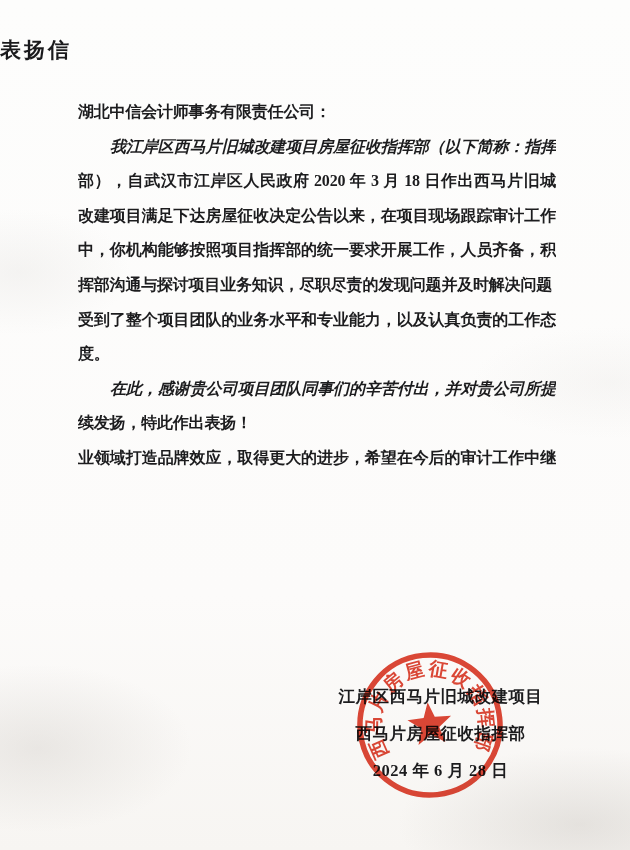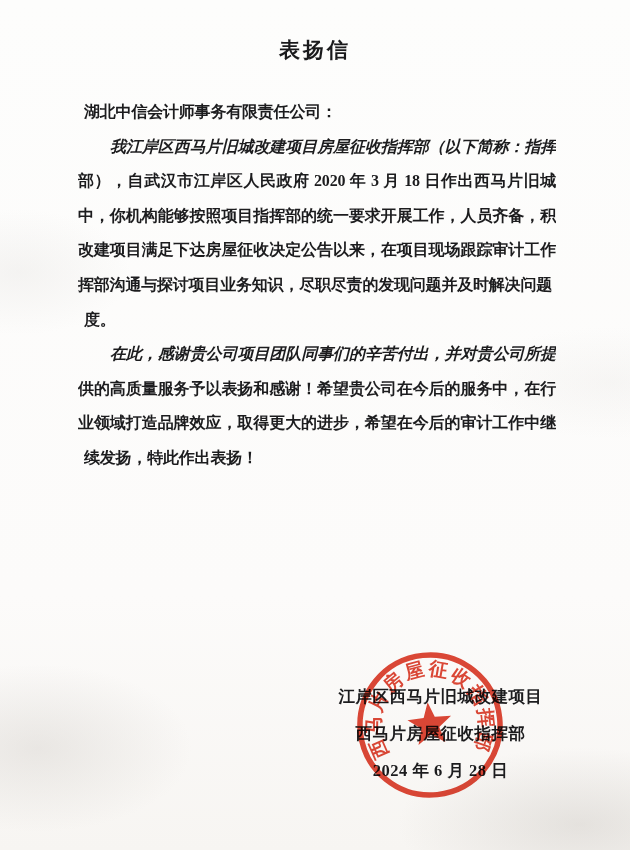--- a/index.html
+++ b/index.html
@@ -15,21 +15,20 @@
       radial-gradient(ellipse 160px 90px at 3% 32%, rgba(210,207,203,.20), transparent 70%),
       radial-gradient(ellipse 200px 80px at 97% 45%, rgba(214,211,207,.16), transparent 70%),
       linear-gradient(#fdfdfc 0%, #fcfbfa 70%, #f7f5f2 100%);
   }
   .page { position: absolute; inset: 0; }
 
   .title {
     position: absolute;
     top: 36px; left: 0; right: 0;
     margin: 0;
-    text-align: center;
     font-size: 21px;
     font-weight: bold;
     letter-spacing: 3px;
     color: #1a1a1c;
   }
 
   .body-block {
     position: absolute;
     left: 78px; right: 74px;
     top: 95px;
@@ -38,21 +37,21 @@
     height: 34.6px;
     line-height: 34.6px;
     font-size: 16px;
     font-weight: bold;
     letter-spacing: -0.2px;
     white-space: nowrap;
     text-align: justify;
     text-align-last: justify;
     overflow: hidden;
   }
-  .bl.noj { text-align: left; text-align-last: left; margin-left: 6px; }
+  .bl.noj { text-align: left; text-align-last: left; }
   .bl.indent { text-indent: 2em; font-style: italic; }
 
   .signature-block {
     position: absolute;
     left: 318px; top: 678px;
     width: 245px;
     text-align: center;
     z-index: 1;
   }
   .signature-block .sig-line {
@@ -82,28 +81,28 @@
 <body>
 
 <div class="page">
 
   <h1 class="title">表扬信</h1>
 
   <div class="body-block">
     <div class="bl noj">湖北中信会计师事务有限责任公司：</div>
     <div class="bl indent">我江岸区西马片旧城改建项目房屋征收指挥部（以下简称：指挥</div>
     <div class="bl">部），自武汉市江岸区人民政府 2020 年 3 月 18 日作出西马片旧城</div>
+    <div class="bl">改建项目满足下达房屋征收决定公告以来，在项目现场跟踪审计工作</div>
     <div class="bl">中，你机构能够按照项目指挥部的统一要求开展工作，人员齐备，积</div>
-    <div class="bl">改建项目满足下达房屋征收决定公告以来，在项目现场跟踪审计工作</div>
     <div class="bl">挥部沟通与探讨项目业务知识，尽职尽责的发现问题并及时解决问题，</div>
+    <div class="bl">受到了整个项目团队的业务水平和专业能力，以及认真负责的工作态</div>
     <div class="bl noj">度。</div>
     <div class="bl indent">在此，感谢贵公司项目团队同事们的辛苦付出，并对贵公司所提</div>
-    <div class="bl">供的高质量服务予以表扬和感谢！希望贵公司在今后的服务中，在行</div>
+    <div class="bl noj">续发扬，特此作出表扬！</div>
     <div class="bl">业领域打造品牌效应，取得更大的进步，希望在今后的审计工作中继</div>
-    <div class="bl noj">续发扬，特此作出表扬！</div>
   </div>
 
   <div class="signature-block">
     <div class="sig-line">江岸区西马片旧城改建项目</div>
     <div class="sig-line">西马片房屋征收指挥部</div>
     <div class="sig-line">2024 年 6 月 28 日</div>
   </div>
 
   <svg class="seal-svg" viewBox="0 0 152 152" aria-hidden="true">
     <defs>

